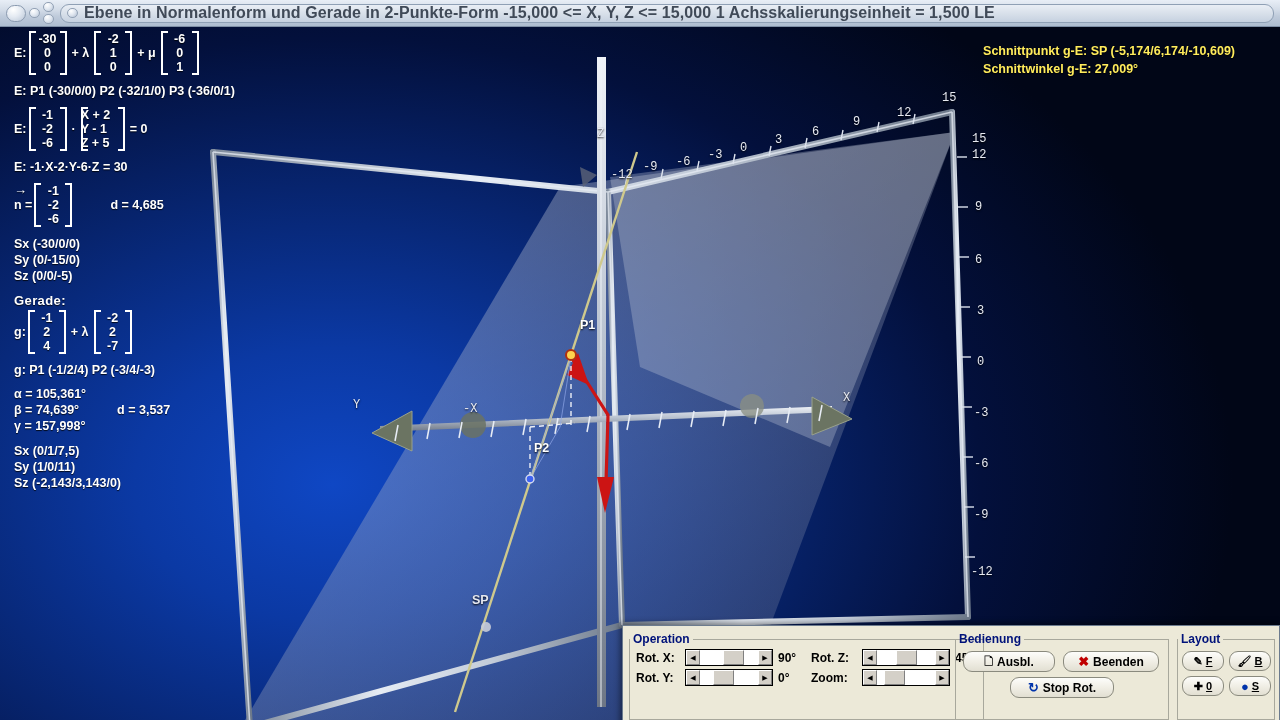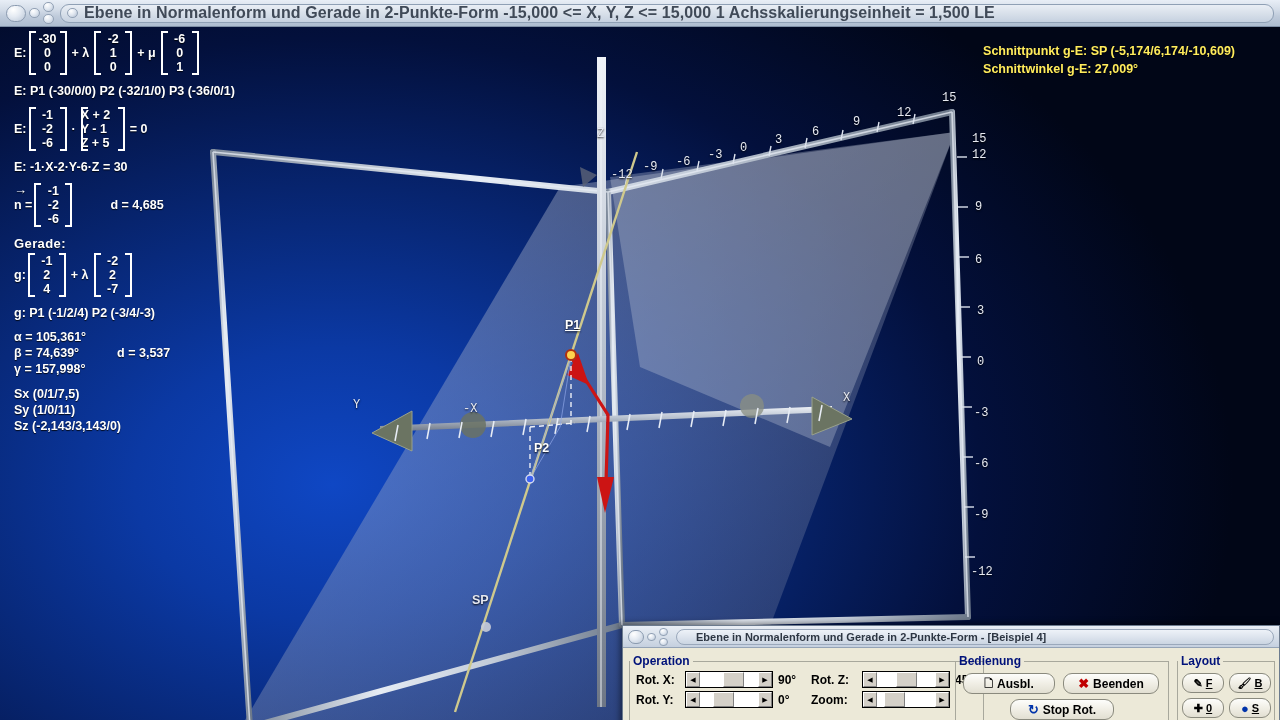--- a/index.html
+++ b/index.html
@@ -387,20 +387,25 @@
       <div class="row blk">
         <span class="lbl arrow-n">n =</span>
         <span class="vec">
           <span>-1</span>
           <span>-2</span>
           <span>-6</span>
         </span>
         <span class="op pad-l">d = 4,685</span>
       </div>
 
+      <div class="blk">
+        <div class="sline">Sx (-30/0/0)</div>
+        <div class="sline">Sy (0/-15/0)</div>
+        <div class="sline">Sz (0/0/-5)</div>
+      </div>
 
       <div class="hdr blk">Gerade:</div>
 
       <div class="row" style="margin-top:2px;">
         <span class="lbl">g:</span>
         <span class="vec">
           <span>-1</span>
           <span>2</span>
           <span>4</span>
         </span>
@@ -437,21 +442,21 @@
     <div class="info-right">
       <div>Schnittpunkt g-E: SP (-5,174/6,174/-10,609)</div>
       <div>Schnittwinkel g-E: 27,009°</div>
     </div>
 
     <span class="ax-lbl" style="left:353px; top:371px;">Y</span>
     <span class="ax-lbl" style="left:843px; top:364px;">X</span>
     <span class="ax-lbl" style="left:463px; top:375px;">-X</span>
     <span class="ax-lbl" style="left:597px; top:100px;">Z</span>
 
-    <span class="pt-lbl" style="left:565px; top:291px; color:#ffffff;text-decoration:underline;">P1</span>
+    <span class="pt-lbl" style="left:580px; top:291px; color:#ffffff;">P1</span>
     <span class="pt-lbl" style="left:534px; top:414px; color:#ffffff;">P2</span>
     <span class="pt-lbl" style="left:472px; top:566px; color:#e4e7ef;">SP</span>
 
     <span class="ax-lbl" style="left:611px; top:141px;">-12</span>
     <span class="ax-lbl" style="left:643px; top:133px;">-9</span>
     <span class="ax-lbl" style="left:676px; top:128px;">-6</span>
     <span class="ax-lbl" style="left:708px; top:121px;">-3</span>
     <span class="ax-lbl" style="left:740px; top:114px;">0</span>
     <span class="ax-lbl" style="left:775px; top:106px;">3</span>
     <span class="ax-lbl" style="left:812px; top:98px;">6</span>
@@ -464,32 +469,20 @@
     <span class="ax-lbl" style="left:975px; top:173px;">9</span>
     <span class="ax-lbl" style="left:975px; top:226px;">6</span>
     <span class="ax-lbl" style="left:977px; top:277px;">3</span>
     <span class="ax-lbl" style="left:977px; top:328px;">0</span>
     <span class="ax-lbl" style="left:974px; top:379px;">-3</span>
     <span class="ax-lbl" style="left:974px; top:430px;">-6</span>
     <span class="ax-lbl" style="left:974px; top:481px;">-9</span>
     <span class="ax-lbl" style="left:971px; top:538px;">-12</span>
 
     <div id="dialog">
-      <div id="dlg-title">
-        <div class="gel-big"></div>
-        <div class="gel-small"></div>
-        <div class="gel-stack">
-          <div class="gel-small"></div>
-          <div class="gel-small"></div>
-        </div>
-        <div id="dlg-pill">
-          <div class="doc-dot"></div>
-          <span id="dlg-title-text">Ebene in Normalenform und Gerade in 2-Punkte-Form - [Beispiel 4]</span>
-        </div>
-      </div>
 
       <div id="dlg-body">
 
         <fieldset id="fs-operation">
           <legend>Operation</legend>
 
           <div class="ctl-row">
             <span class="ctl-lbl">Rot. X:</span>
             <div class="sbar">
               <div class="sb-arrow">◀</div>

